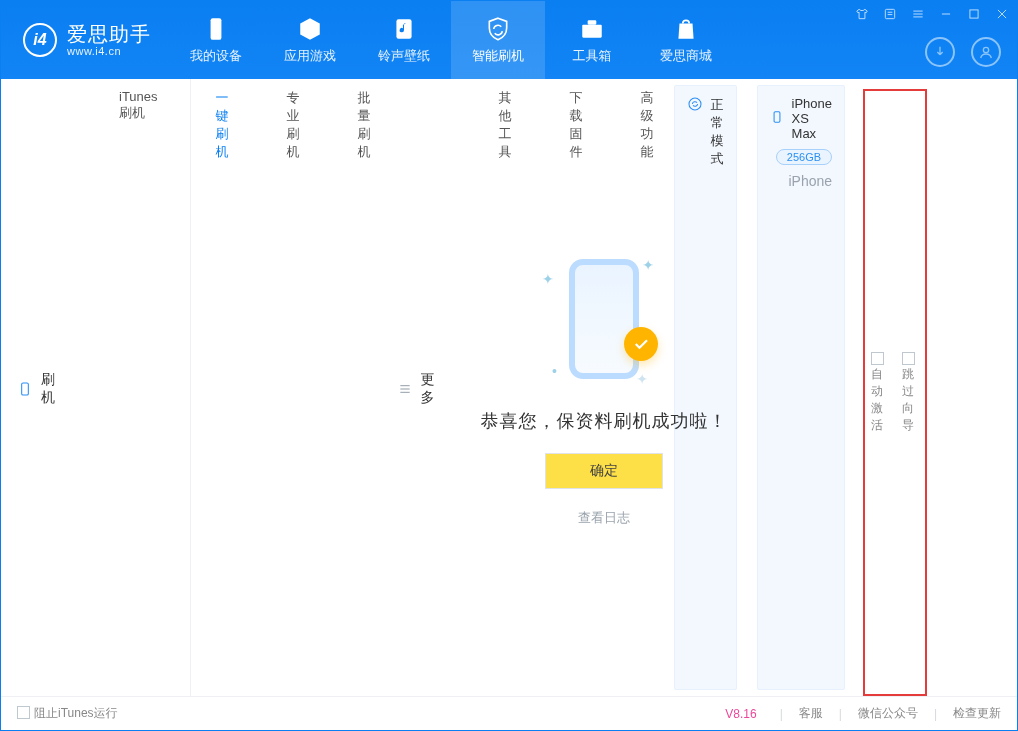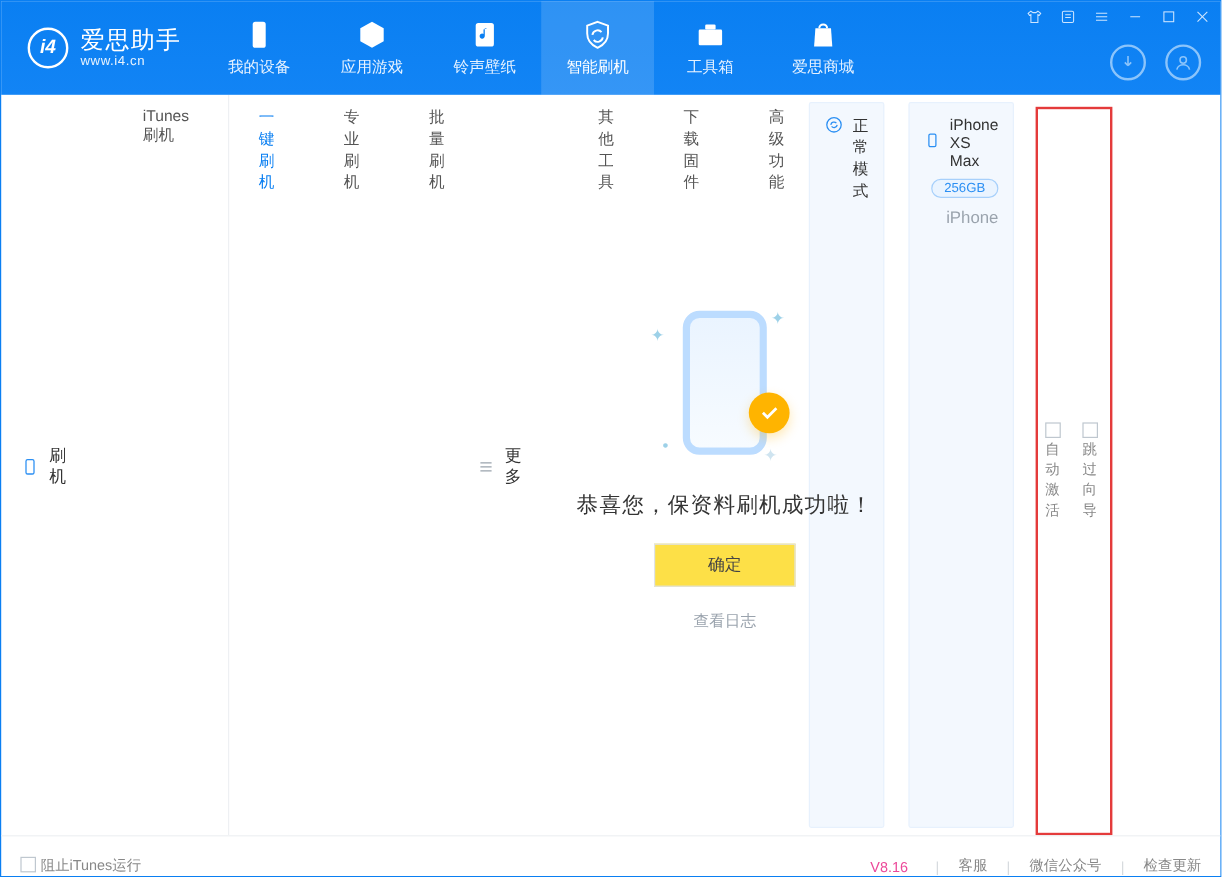--- a/index.html
+++ b/index.html
@@ -197,21 +197,21 @@
   font-size:14px;
   color:#444;
   cursor:pointer;
 }
 .log-link{font-size:13px;color:#9aa3ad;cursor:pointer;}
 
 .footer{
   height:34px;
   border-top:1px solid #eef0f3;
   display:flex;
-  align-items:flex-end;
+  align-items:center;
   padding:0 16px;
   font-size:12px;
   color:#888;
   gap:8px;
 }
 .footer .spacer{flex:1;}
 .footer .ver{color:#ec4899;margin-right:7px;}
 .footer .flink{color:#888;cursor:pointer;}
 .footer .sep{color:#d6dade;margin:0 8px;}
 </style>

